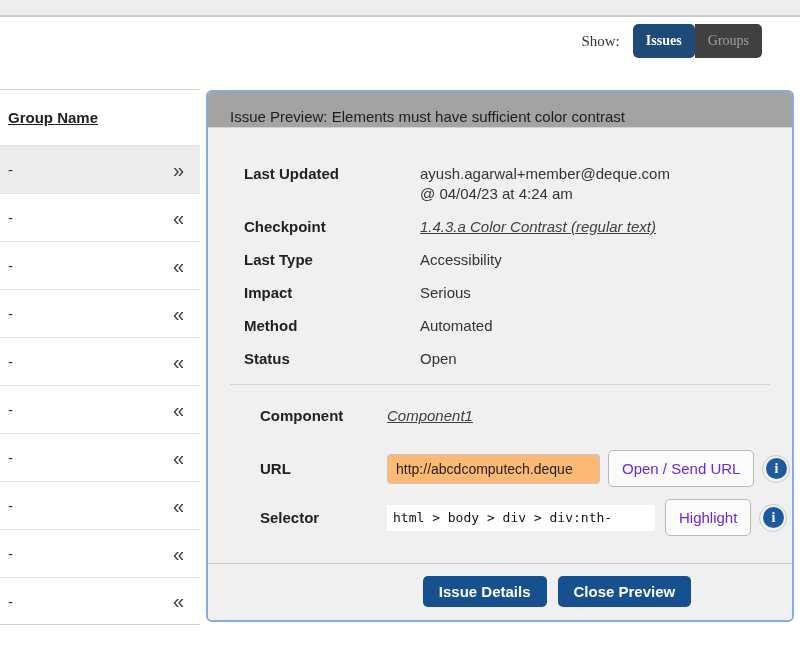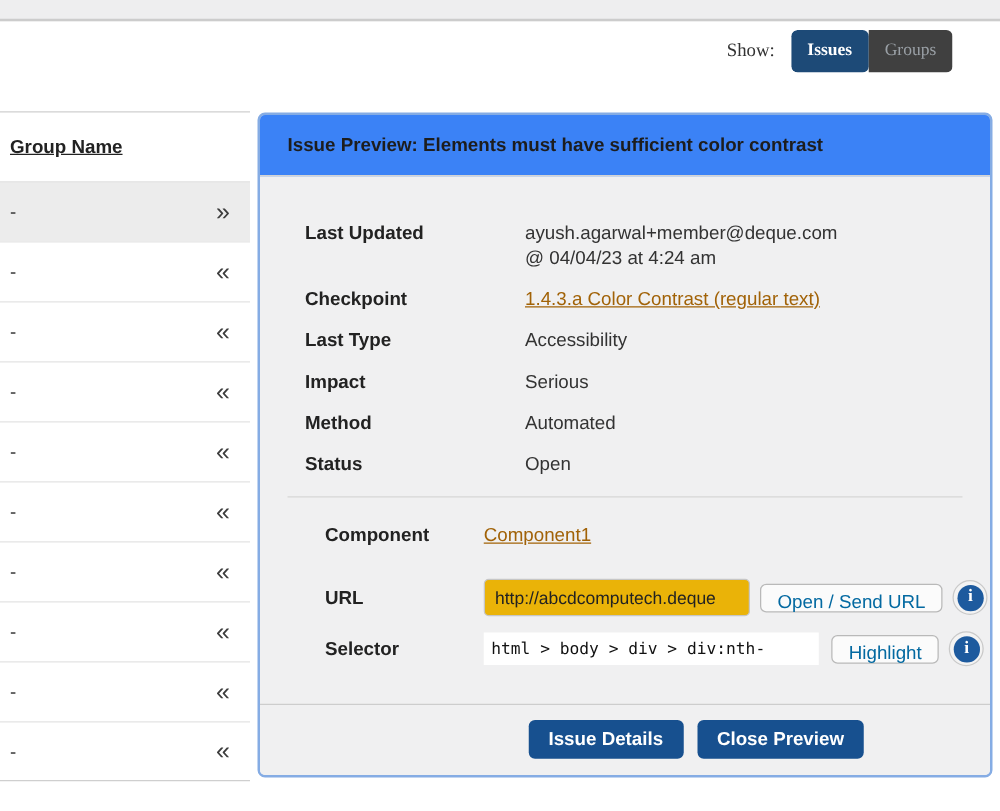--- a/index.html
+++ b/index.html
@@ -49,49 +49,49 @@
   .dash { font-size:15px; color:#333; }
   .chev { font-size:20px; color:#3c3c3c; line-height:1; cursor:pointer; }
 
   
   .panel {
     position:absolute; top:90px; left:206px; width:588px; height:532px;
     border:2px solid #85ace4; border-radius:6px; background:#f0f0f1;
     display:flex; flex-direction:column; overflow:hidden;
   }
   .panel-header {
-    padding:16px 22px 15px; border-bottom:1px solid #d3d3d3;
-    font-size:15px; font-weight:bold; color:#1d1d1d; background:#3b82f6;
+    padding:16px 22px 2px; border-bottom:1px solid #d3d3d3;
+    font-size:15px; font-weight:normal; color:#1d1d1d; background:#a3a3a3;
   }
   .panel-body { flex:1; padding-top:36px; }
   .frow { display:flex; padding-left:36px; margin-bottom:13px; font-size:15px; line-height:20px; }
   .flabel { width:176px; font-weight:bold; color:#222; flex-shrink:0; }
   .fval { color:#333; max-width:265px; }
-  a.link { color:#a16207; text-decoration:underline; cursor:pointer; }
+  a.link { color:#404040; text-decoration:underline; cursor:pointer;font-style:italic; }
   .divider { border:none; border-top:1px solid #d6d6d6; margin:15px 22px 0; }
 
   .lrow { display:flex; align-items:center; padding-left:36px; font-size:15px;margin-left:16px; }
   .llabel { width:127px; font-weight:bold; color:#222; flex-shrink:0; }
   .row-component { margin-top:22px; margin-bottom:26px; }
   .row-url { margin-bottom:12px; }
 
   .url-input {
     width:213px; height:30px; border:1px solid #c6c6c6; border-radius:4px;
-    padding:0 8px; font-size:14px; color:#222; background:#eab308;
+    padding:0 8px; font-size:14px; color:#222; background:#fdba74;
     font-family:inherit; margin-right:8px;
   }
   .selector-input {
     width:268px; height:26px; border:none; background:#fff;
     font-family:"DejaVu Sans Mono","Liberation Mono",monospace;
     font-size:13px; color:#111; padding:0 6px; margin-right:10px;
     white-space:nowrap; overflow:hidden;
   }
   .gbtn {
     background:#fbfbfb; border:1px solid #b9b9b9; border-radius:5px;
-    font-size:15px; color:#0369a1; padding:5px 13px; height:23px; cursor:pointer;
+    font-size:15px; color:#6d28d9; padding:5px 13px; height:37px; cursor:pointer;
     font-family:inherit; white-space:nowrap;
   }
   .info-badge {
     width:28px; height:28px; border-radius:50%; background:#f3f3f3;
     border:1px solid #c9c9c9; display:flex; align-items:center; justify-content:center;
     margin-left:8px; cursor:pointer; flex-shrink:0;
   }
   .info-inner {
     width:21px; height:21px; border-radius:50%; background:#1d5a9e; color:#fff;
     display:flex; align-items:center; justify-content:center;

